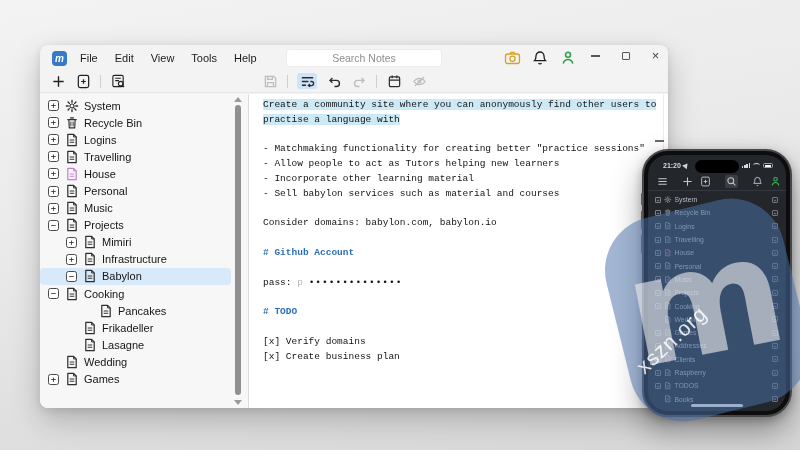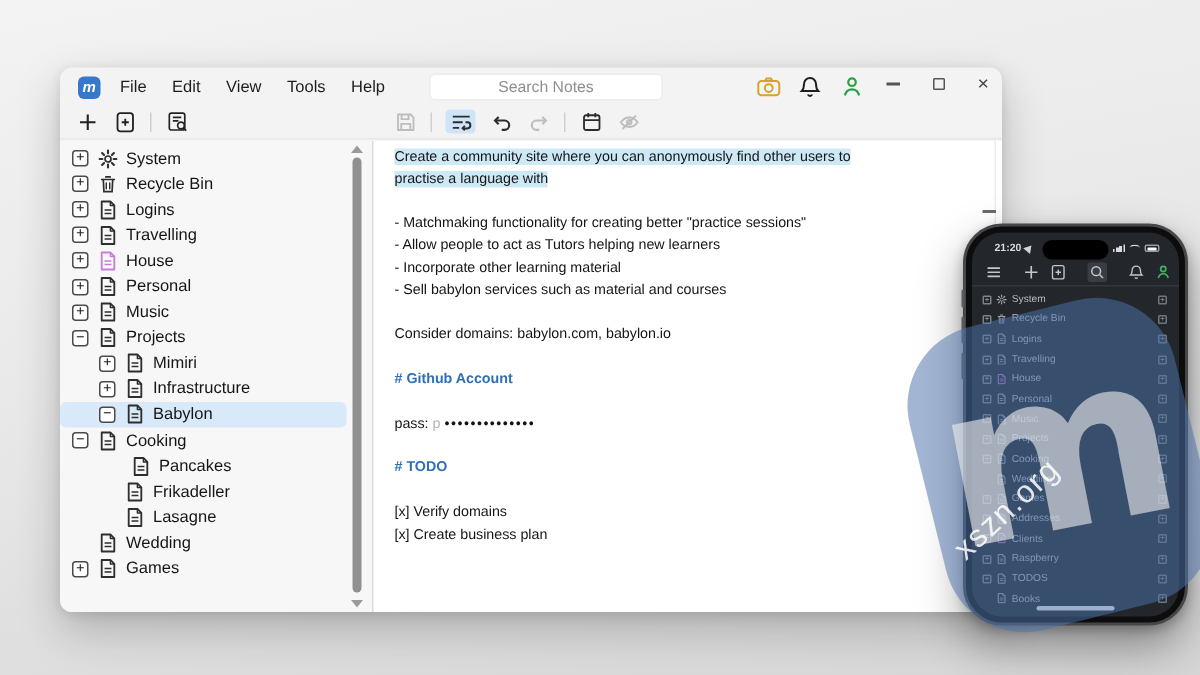--- a/index.html
+++ b/index.html
@@ -62,21 +62,21 @@
   .ticon.pink { color:#c77fd6; }
   .tlabel { white-space:nowrap; }
   
   .sscroll { position:absolute; top:0; bottom:0; left:192px; width:12px; }
   .sarrow { position:absolute; left:2px; width:0; height:0; border-left:4px solid transparent; border-right:4px solid transparent; }
   .sarrow.up   { top:3px; border-bottom:5px solid #9a9a9a; }
   .sarrow.down { bottom:3px; border-top:5px solid #9a9a9a; }
   .sthumb { position:absolute; left:2.5px; top:11px; bottom:13px; width:6.5px; background:#909090; border-radius:4px; }
   
   .editor { flex:1; background:#fff; border-left:1px solid #dcdcdc; position:relative;
-            font-family:Liberation Sans, sans-serif; font-size:9.5px; color:#141414; }
+            font-family:Liberation Mono, monospace; font-size:9.5px; color:#141414; }
   .elines { padding:5px 0 0 14px; }
   .eline { height:14.8px; white-space:pre; }
   .eline.head { color:#2e6fb5; font-weight:bold; }
   .eline .hl { background:#cde9f6; }
   .eline .muted { color:#b5b5b5; }
   .eline .dots { letter-spacing:1px; }
   .escroll { position:absolute; right:1px; top:0; bottom:0; width:4px; border-left:1px solid #ececec; }
   .ethumb { position:absolute; right:4px; top:46px; width:9px; height:2px; background:#6a6a6a; }
   
   .phone {
@@ -346,21 +346,21 @@
           </div>
           <div class="trow" style="padding-left: 8px;">
             <span class="exp">−</span>
             <span class="ticon"><svg viewBox="0 0 16 16" fill="none" stroke="currentColor" stroke-linejoin="round">
                 <path d="M3.2 1.5h6.6l3 3v10H3.2z" stroke-width="1.4"></path>
                 <path d="M9.8 1.5v3h3" stroke-width="1.1"></path>
                 <path d="M5.4 8h5.2M5.4 10.6h5.2" stroke-width="1.1"></path>
               </svg></span>
             <span class="tlabel">Cooking</span>
           </div>
-          <div class="trow" style="padding-left: 30px;">
+          <div class="trow" style="padding-left: 42px;">
             <span class="exp none"></span>
             <span class="ticon"><svg viewBox="0 0 16 16" fill="none" stroke="currentColor" stroke-linejoin="round">
                 <path d="M3.2 1.5h6.6l3 3v10H3.2z" stroke-width="1.4"></path>
                 <path d="M9.8 1.5v3h3" stroke-width="1.1"></path>
                 <path d="M5.4 8h5.2M5.4 10.6h5.2" stroke-width="1.1"></path>
               </svg></span>
             <span class="tlabel">Pancakes</span>
           </div>
           <div class="trow" style="padding-left: 26px;">
             <span class="exp none"></span>

